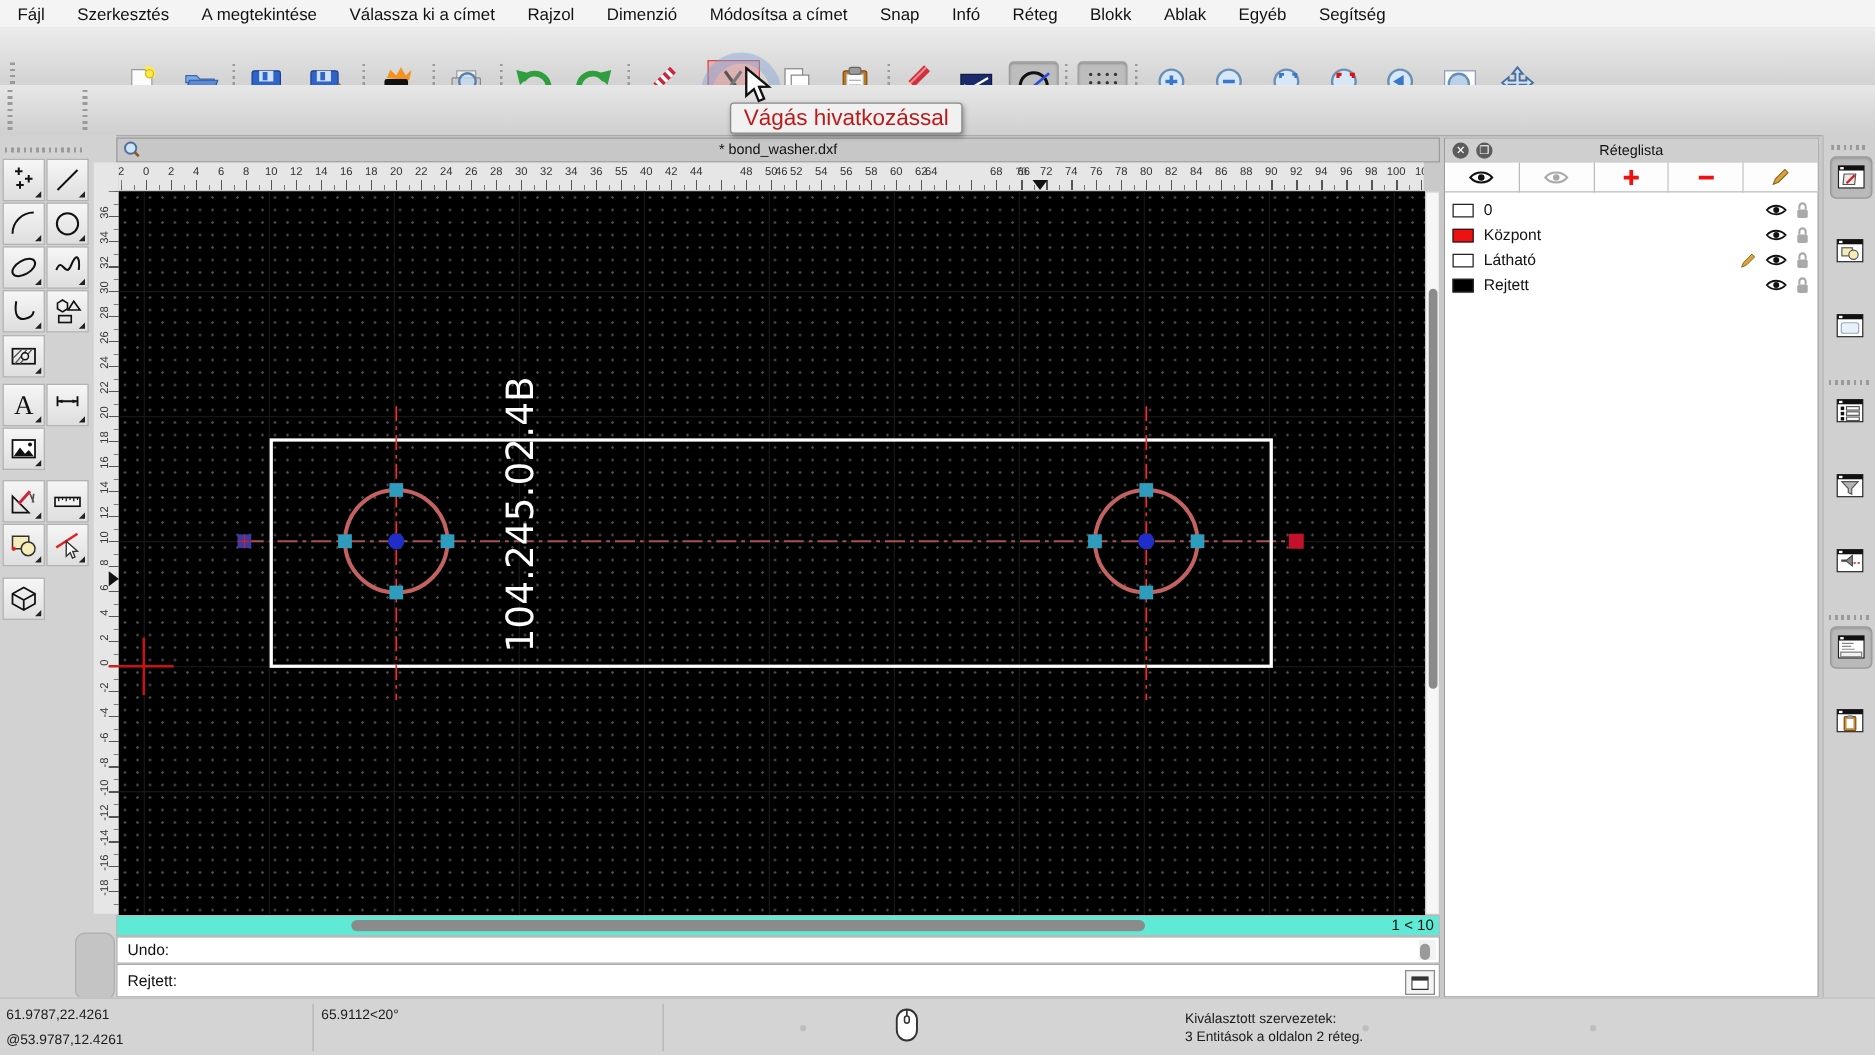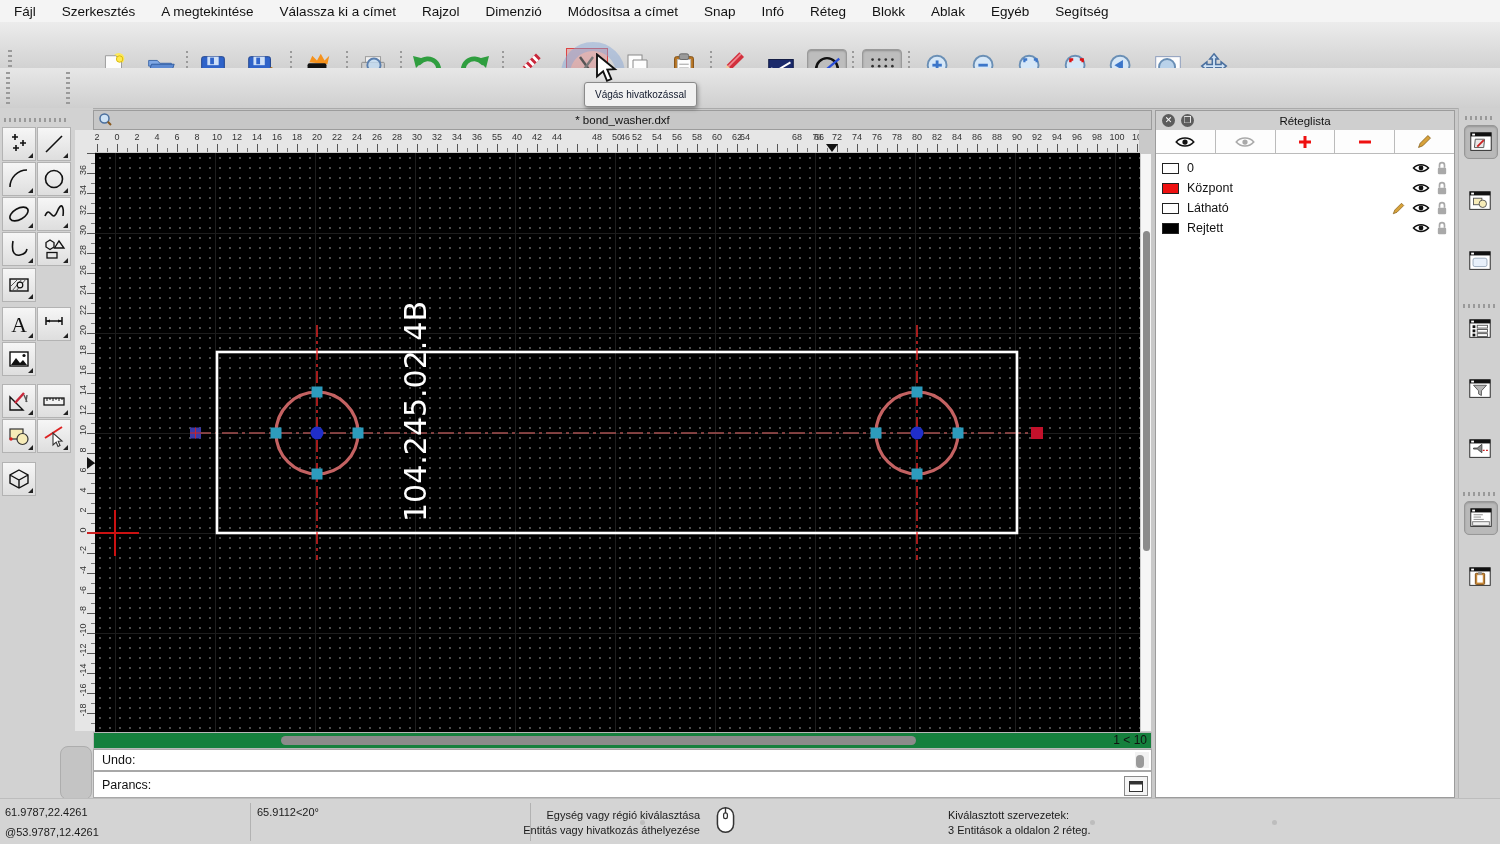--- a/index.html
+++ b/index.html
@@ -20,21 +20,21 @@
   .tsep{position:absolute;top:29px;width:2px;height:34px;
         background-image:repeating-linear-gradient(to bottom,#9a9a9a 0 2px,transparent 2px 5px);}
   .dots-v{position:absolute;width:4px;background-image:repeating-linear-gradient(to bottom,#9a9a9a 0 2px,transparent 2px 5px);}
   
   #cut-hilite{left:566px;top:26px;width:40px;height:40px;background:rgba(235,80,80,.28);
               border:1.5px solid #d44; }
   #cut-ring{left:561px;top:20px;width:64px;height:64px;border-radius:50%;
             border:9px solid rgba(130,165,215,.45);box-sizing:border-box;}
   
   #tooltip{left:584px;top:82px;height:23px;padding:0 10px;background:#f1f1f1;border:1px solid #8a8a8a;
-           border-radius:3px;box-shadow:1px 2px 4px rgba(0,0,0,.35);font-size:10px;color:#0f172a;
+           border-radius:3px;box-shadow:1px 2px 4px rgba(0,0,0,.35);font-size:18px;color:#b91c1c;
            display:flex;align-items:center;white-space:nowrap;}
   
   #arrow-btn{left:12px;top:71px;width:47px;height:34px;border:2px solid #8f8f8f;border-radius:8px;
              background:linear-gradient(#fafafa,#dcdcdc);display:flex;align-items:center;justify-content:center;}
   
   #left-dock{left:0;top:108px;width:93px;height:690px;background:#d2d2d2;}
   .pbtn{position:absolute;width:34px;height:34px;background:linear-gradient(#f6f6f6,#dedede);
         border:1px solid #b3b3b3;display:flex;align-items:center;justify-content:center;box-sizing:border-box;}
   .pbtn::after{content:"";position:absolute;right:2px;bottom:2px;border-left:5px solid transparent;border-bottom:5px solid #222;}
   .dots-h{position:absolute;height:4px;background-image:repeating-linear-gradient(to right,#9a9a9a 0 2px,transparent 2px 5px);}
@@ -62,21 +62,21 @@
   #canvas{left:95px;top:153px;width:1045px;height:579px;background-color:#000;overflow:hidden;
      background-image:
        repeating-linear-gradient(to right,#1d1d1d 0 1px,transparent 1px 100px),
        repeating-linear-gradient(to bottom,#1d1d1d 0 1px,transparent 1px 100px),
        radial-gradient(circle,#4b4b4b 0.8px,transparent 1.2px);
      background-position:20px 0,0 80px,0 0;
      background-size:100px 100%,100% 100px,10px 10px;}
   
   #vscroll{left:1140px;top:153px;width:12px;height:579px;background:#f6f6f6;border:1px solid #c9c9c9;box-sizing:border-box;}
   #vthumb{position:absolute;left:2px;top:77px;width:7px;height:320px;background:#8b8b8b;border-radius:4px;}
-  #hscroll-row{left:93px;top:732px;width:1059px;height:17px;background:#15803d;border:1px solid #b9b9b9;box-sizing:border-box;}
+  #hscroll-row{left:93px;top:732px;width:1059px;height:17px;background:#5eead4;border:1px solid #b9b9b9;box-sizing:border-box;}
   #hthumb{position:absolute;left:187px;top:3px;width:635px;height:9px;background:#8b8b8b;border-radius:5px;}
   #zoomlab{position:absolute;right:4px;top:0px;font-size:12px;color:#111;}
   
   #undo-row{left:93px;top:749px;width:1059px;height:22px;background:#fff;border:1px solid #a8a8a8;box-sizing:border-box;
             font-size:12.5px;color:#111;display:flex;align-items:center;padding-left:8px;}
   #undo-scroll{position:absolute;right:2px;top:2px;width:14px;height:16px;background:#f2f2f2;}
   #undo-thumb{position:absolute;right:5px;top:3px;width:8px;height:13px;background:#9a9a9a;border-radius:4px;}
   #cmd-row{left:93px;top:771px;width:1059px;height:27px;background:#fff;border:1px solid #a8a8a8;box-sizing:border-box;
            font-size:12.5px;color:#111;display:flex;align-items:center;padding-left:8px;}
   #cmd-input{flex:1;height:100%;}
@@ -628,21 +628,21 @@
 </div>
 
 <div class="abs" id="bl-pill"></div>
 <div class="abs" id="undo-row">
   <span>Undo:</span>
   <div id="undo-scroll">
     <div id="undo-thumb"></div>
   </div>
 </div>
 <div class="abs" id="cmd-row">
-  <span>Parancs:</span>
+  <span>Rejtett:</span>
   <div id="cmd-input"></div>
   <div id="cmd-btn">
     <svg width="14" height="11" viewBox="0 0 14 11">
       <rect x="0.5" y="0.5" width="13" height="10" fill="#fff" stroke="#333"></rect>
       <rect x="0.5" y="0.5" width="13" height="3" fill="#333"></rect>
     </svg>
   </div>
 </div>
 
 <div class="abs" id="layer-panel">
@@ -830,24 +830,20 @@
   </div>
 </div>
 
 <div class="abs" id="statusbar">
   <div class="abs" style="left:5px;top:7px;">61.9787,22.4261</div>
   <div class="abs" style="left:5px;top:27px;">@53.9787,12.4261</div>
   <div class="sdiv" style="left:250px;"></div>
   <div class="abs" style="left:257px;top:7px;">65.9112&lt;20°</div>
   <div class="abs" style="left:264px;top:27px;margin-top:26px;">@55.3905&lt;13°</div>
   <div class="sdiv" style="left:530px;"></div>
-  <div class="abs" style="left:455px;top:9px;width:245px;text-align:right;line-height:15px;">
-    <div>Egység vagy régió kiválasztása</div>
-    <div>Entitás vagy hivatkozás áthelyezése</div>
-  </div>
   <div class="abs" style="left:716px;top:7px;">
     <svg width="19" height="28" viewBox="0 0 20 29">
       <rect x="1.5" y="1.5" width="17" height="26" rx="8.5" fill="#fff" stroke="#333" stroke-width="1.6"></rect>
       <line x1="10" y1="1.5" x2="10" y2="12" stroke="#333" stroke-width="1.4"></line>
       <rect x="8" y="7" width="4" height="6" rx="2" fill="#fff" stroke="#333" stroke-width="1.3"></rect>
     </svg>
   </div>
   <div class="sdot" style="left:640px;top:21px;"></div>
   <div class="abs" style="left:948px;top:9px;line-height:15px;">
     <div>Kiválasztott szervezetek:</div>

